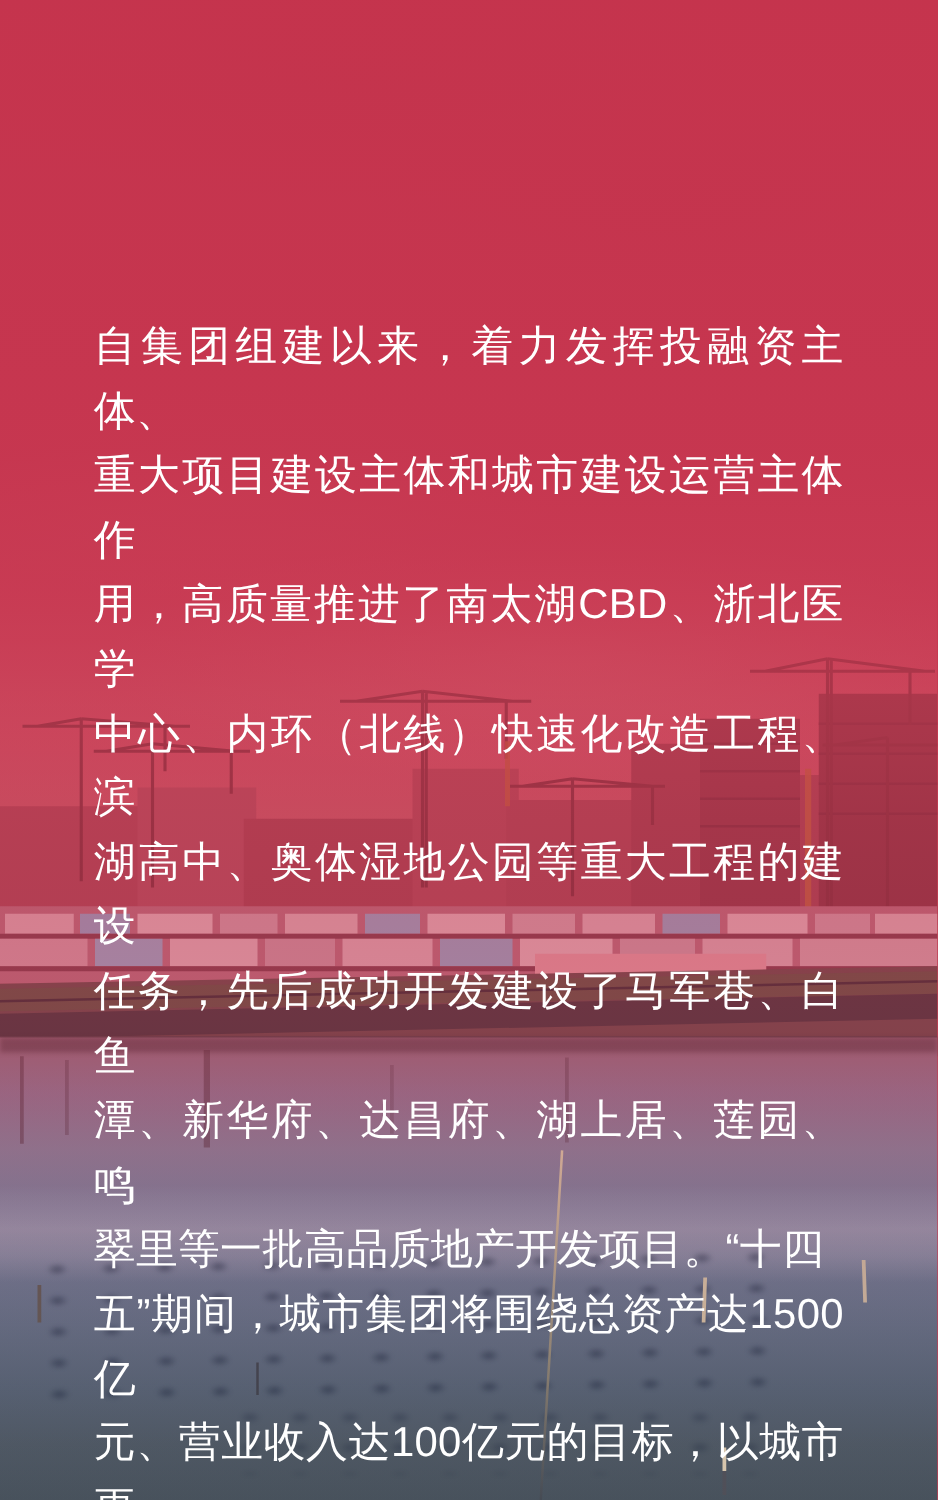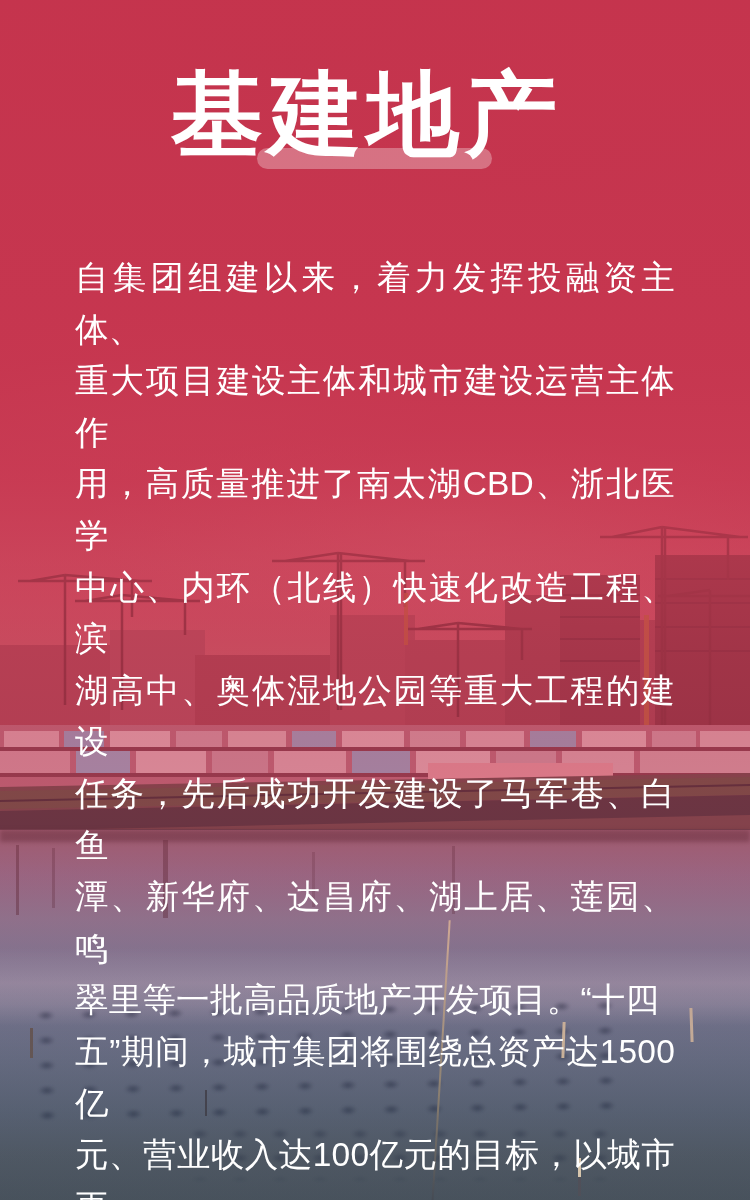--- a/index.html
+++ b/index.html
@@ -150,24 +150,20 @@
   <div class="abs pole" style="left:440px;top:920px;height:285px;width:2px;transform:rotate(3.5deg);
        background:linear-gradient(180deg,#d9c9a5,#8a8a74 60%,#3c4a52);"></div>
   <div class="abs pole" style="left:562px;top:1022px;height:36px;background:#cfc3a2;transform:rotate(2deg);"></div>
   <div class="abs pole" style="left:690px;top:1008px;height:34px;background:#c9bda0;transform:rotate(-2deg);"></div>
   <div class="abs pole" style="left:30px;top:1028px;height:30px;background:#5a5a52;"></div>
   <div class="abs pole" style="left:578px;top:1158px;height:38px;background:linear-gradient(180deg,#ddd3b4 50%,#4a5258 50%);"></div>
   <div class="abs pole" style="left:205px;top:1090px;height:26px;width:2px;background:rgba(50,60,65,.8);"></div>
 
   <div class="abs overlay"></div>
 
-  <div class="abs title-wrap">
-    <div class="title-bar"></div>
-    <h1 class="title">基建地产</h1>
-  </div>
 
   <div class="abs body-text">自集团组建以来，着力发挥投融资主体、
 重大项目建设主体和城市建设运营主体作
 用，高质量推进了南太湖CBD、浙北医学
 中心、内环（北线）快速化改造工程、滨
 湖高中、奥体湿地公园等重大工程的建设
 任务，先后成功开发建设了马军巷、白鱼
 潭、新华府、达昌府、湖上居、莲园、鸣
 翠里等一批高品质地产开发项目。“十四
 五”期间，城市集团将围绕总资产达1500亿

